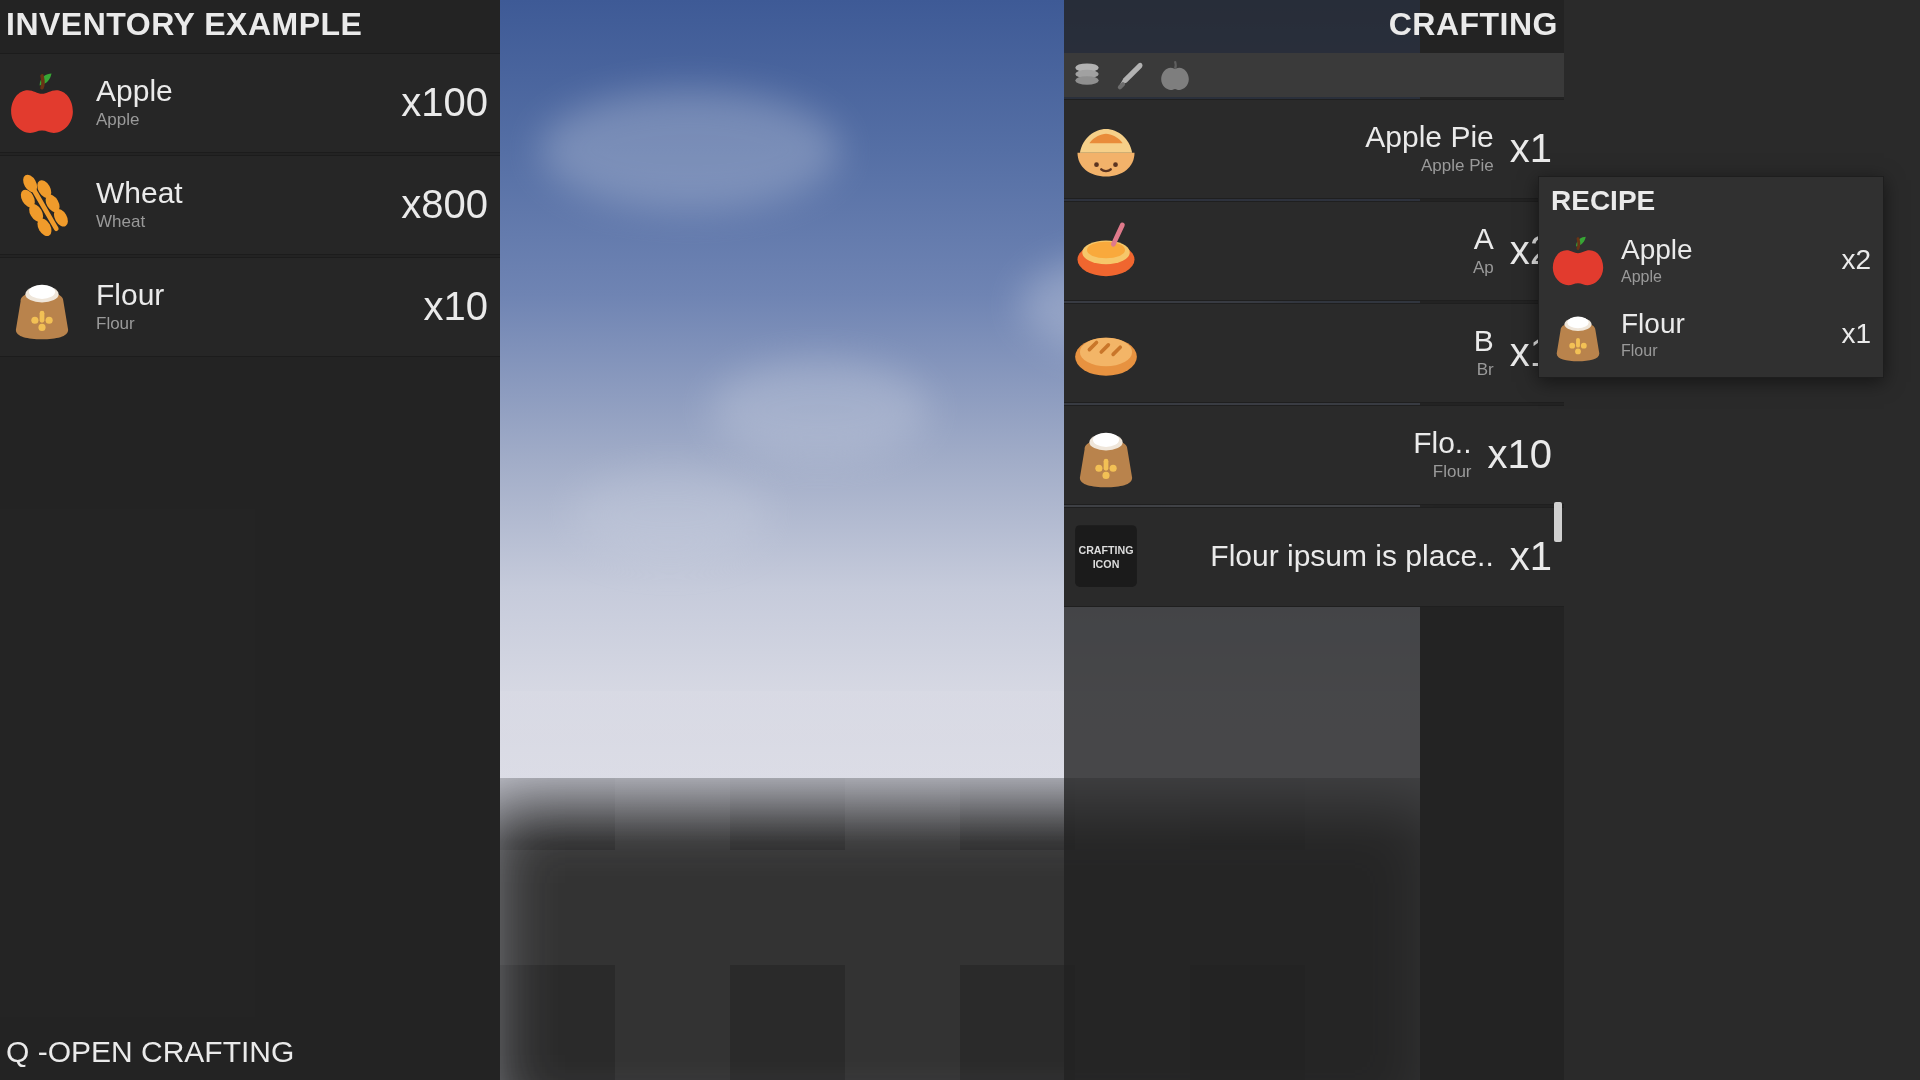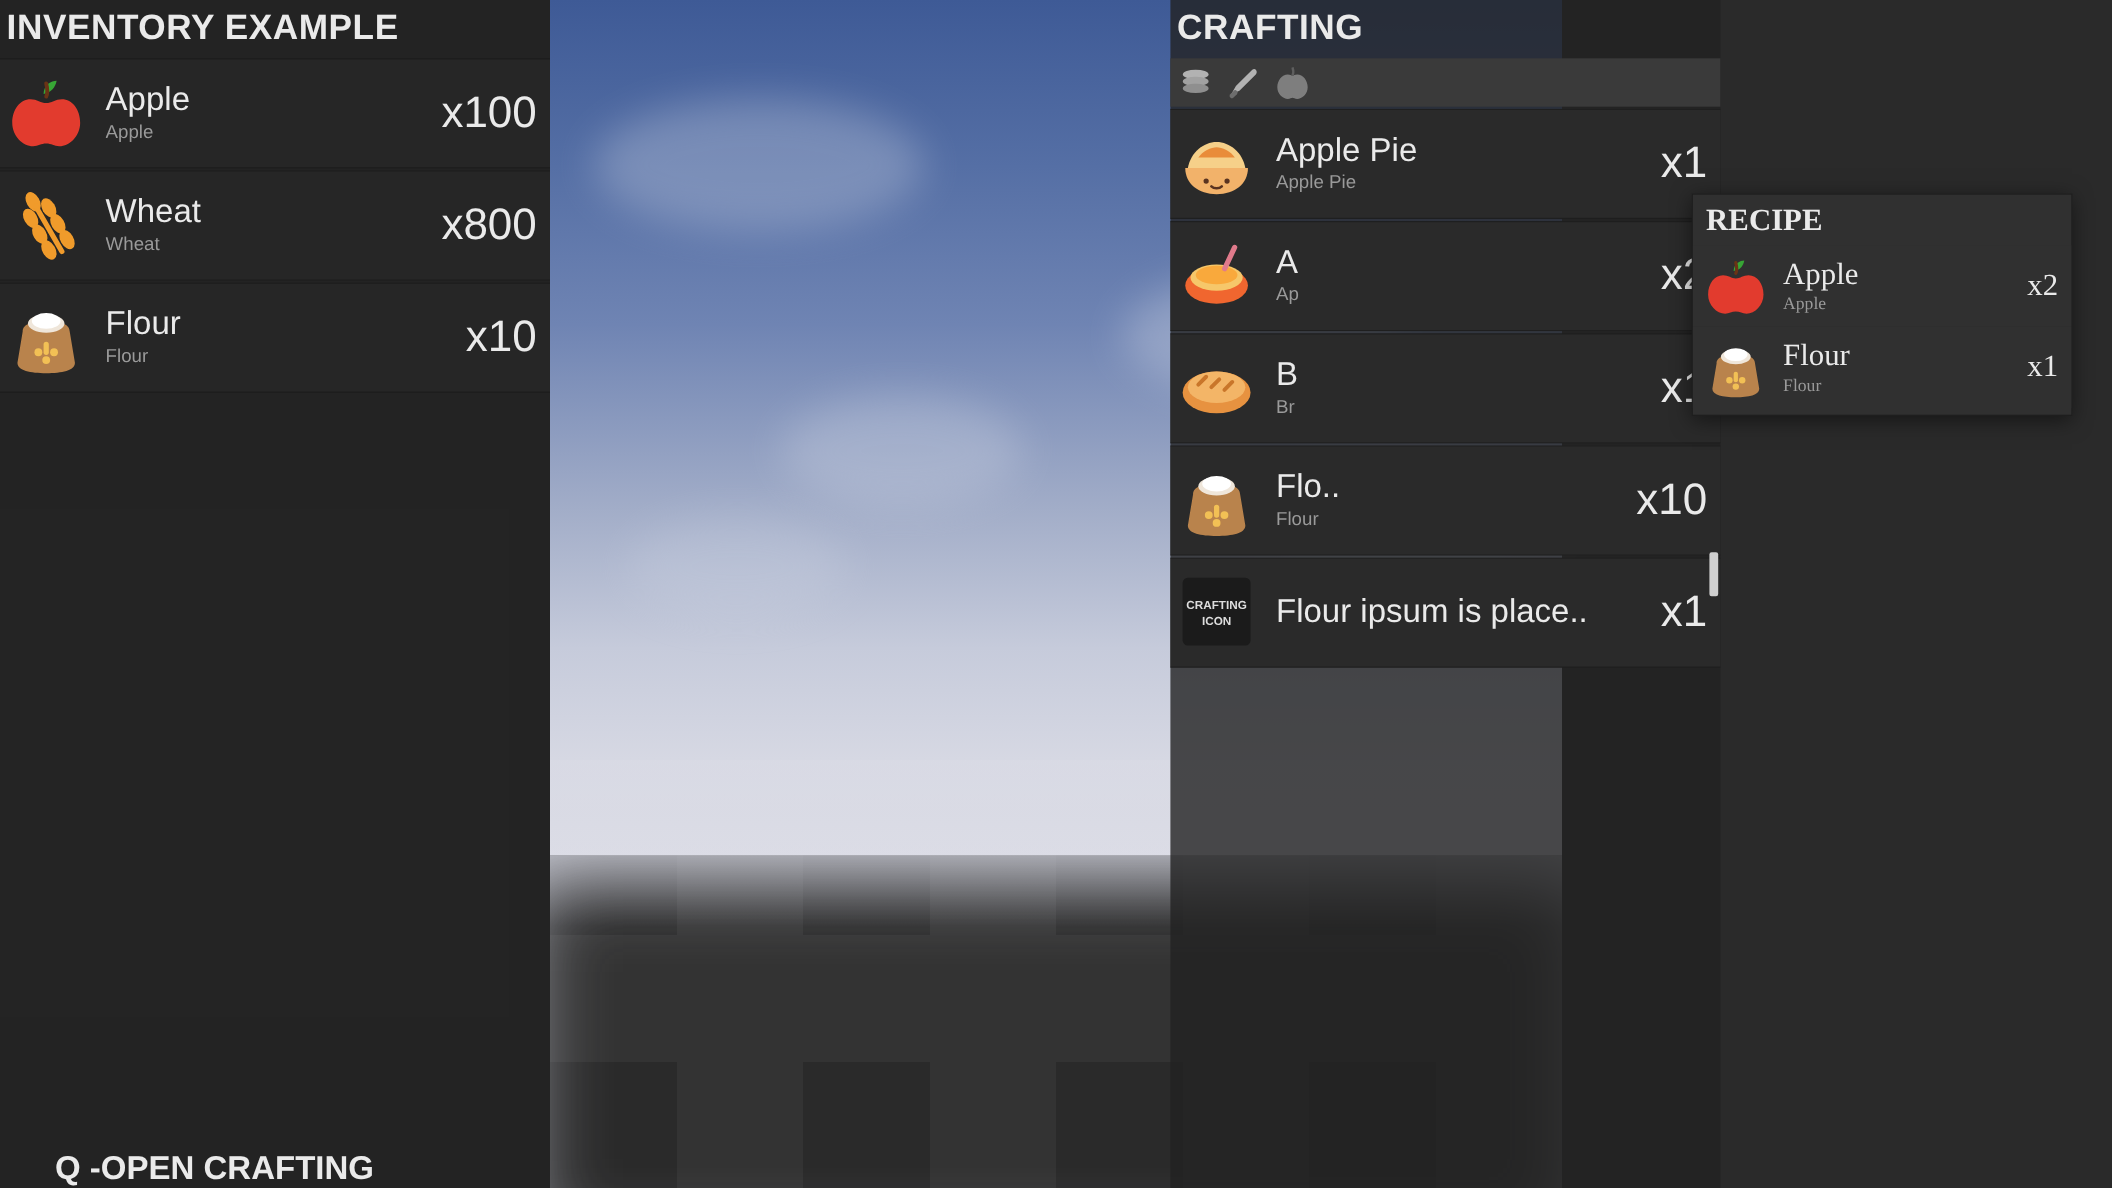--- a/index.html
+++ b/index.html
@@ -22,21 +22,21 @@
            repeating-linear-gradient(90deg,#2a2a2a 0 115px,#333 115px 230px),
            repeating-linear-gradient(0deg,#2a2a2a 0 115px,#333 115px 230px);
          background-blend-mode:lighten;
          box-shadow:inset 0 40px 80px -30px #d6d8e3; }
 .floorfog { position:absolute; left:0; bottom:22%; width:100%; height:14%;
             background:linear-gradient(to bottom,#dadbe5,#dadbe500); opacity:.6; }
 
 
 .panel { position:absolute; top:0; height:1080px; background:#222222cc; }
 .panel.left  { left:0;   width:500px; }
-.panel.right { right:0;  width:500px; }
+.panel.right { right:0;  width:500px;text-align:right; }
 
 .panel-title { font-size:32px; font-weight:700; letter-spacing:.5px; padding:6px 6px 10px 6px; }
 
 
 .row { display:flex; align-items:center; gap:16px; padding:10px 12px 12px 4px;
        background:#262626; margin-bottom:2px; border-top:1px solid #00000040; border-bottom:1px solid #00000040; }
 .row .icon { width:76px; height:76px; flex:0 0 76px; display:flex; align-items:center; justify-content:center; }
 .row .meta { flex:1 1 auto; min-width:0; }
 .row .name { font-size:30px; }
 .row .sub  { font-size:17px; color:#9a9a9a; margin-top:2px; overflow:hidden; text-overflow:ellipsis; }
@@ -45,30 +45,30 @@
 
 .panel.right .row { background:#2a2a2a; }
 
 
 .catbar { display:flex; align-items:center; gap:10px; padding:4px 6px 6px 6px;
           background:#3a3a3a; margin-bottom:2px; }
 .catbar .caticon { width:34px; height:34px; display:flex; align-items:center; justify-content:center; opacity:.85; }
 
 
 .tooltip { position:absolute; background:#303030; border:1px solid #00000060; box-shadow:0 4px 18px #00000080;
-           padding-bottom:6px;font-family:Liberation Serif, serif; }
+           padding-bottom:6px; }
 .tooltip .tt-title { font-size:28px; font-weight:700; padding:8px 12px 6px 12px; }
 .tooltip .row { background:#303030; padding:6px 12px 6px 8px; border:0; margin:0; gap:12px; }
 .tooltip .row .icon { width:62px; height:62px; flex:0 0 62px; }
 .tooltip .row .name { font-size:28px; }
 .tooltip .row .qty  { font-size:28px; }
 .tooltip .row .sub  { font-size:16px; }
 
 
-.hint { position:absolute; left:6px; bottom:0; font-size:30px; font-weight:700;margin-left:44px; }
+.hint { position:absolute; left:6px; bottom:11px; font-size:30px; font-weight:400; }
 
 
 .scroll-stub { position:absolute; right:2px; top:502px; width:8px; height:40px; background:#d0d0d0; border-radius:2px; }
 
 
 .svg { width:100%; height:100%; }
 </style>
 </head>
 <body>
 

